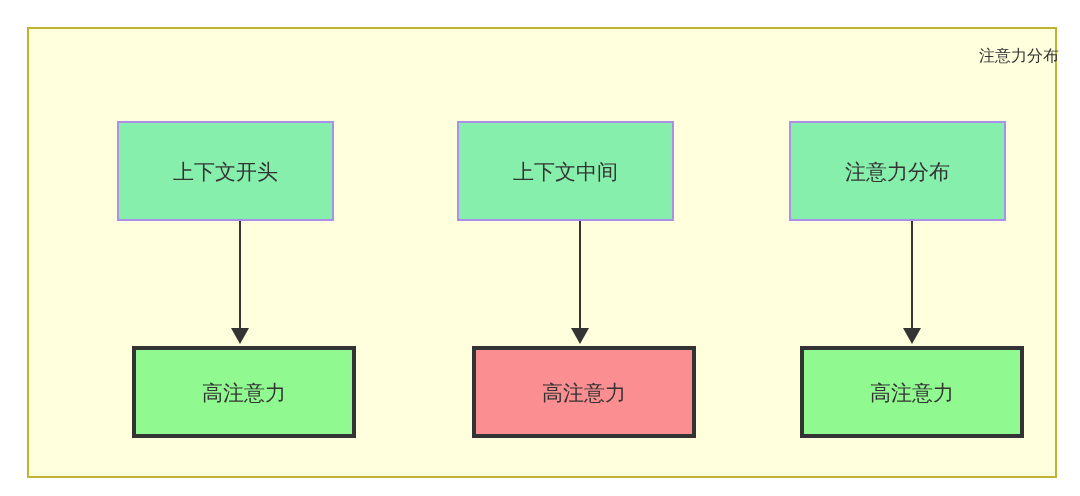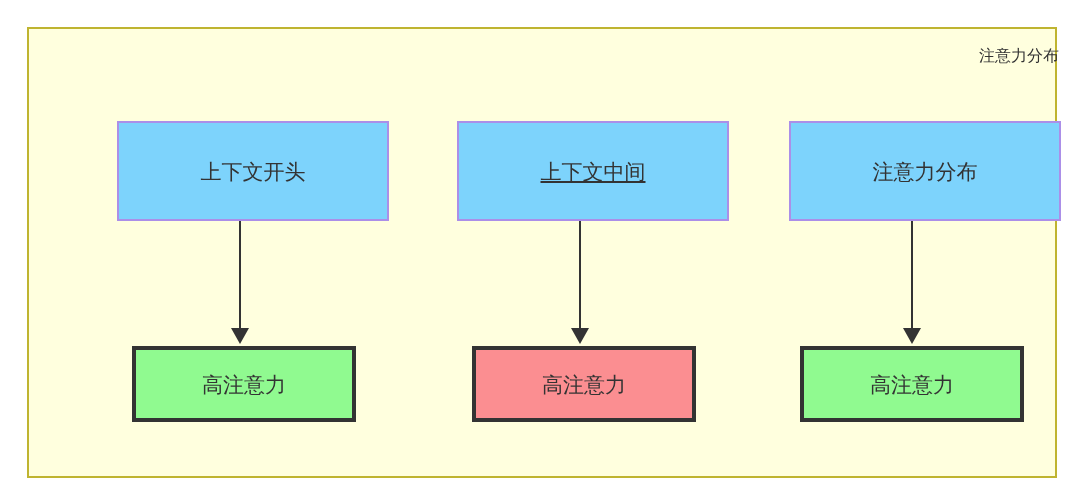--- a/index.html
+++ b/index.html
@@ -52,40 +52,40 @@
     display: flex;
     align-items: center;
     justify-content: center;
     font-size: 21px;
     color: #333333;
     line-height: 1;
     white-space: nowrap;
   }
 
   .node.ctx {
-    background: #7dd3fc;
+    background: #86efac;
     border: 2px solid #ab8fe8;
-    width: 272px;
+    width: 217px;
     height: 100px;
     top: 92px;
   }
 
   .node.attn {
     width: 224px;
-    height: 76px;
+    height: 92px;
     top: 317px;
     border: 4px solid #333333;
   }
 
   .node.attn.high { background: #90fa90; }
   .node.attn.low  { background: #fb8e91; }
 
   
   .col1.ctx  { left: 88px; }
-  .col2.ctx  { left: 428px; text-decoration: underline; }
+  .col2.ctx  { left: 428px; }
   .col3.ctx  { left: 760px; }
 
   .col1.attn { left: 103px; }
   .col2.attn { left: 443px; }
   .col3.attn { left: 771px; }
 
   
   .edge {
     position: absolute;
     top: 192px;

